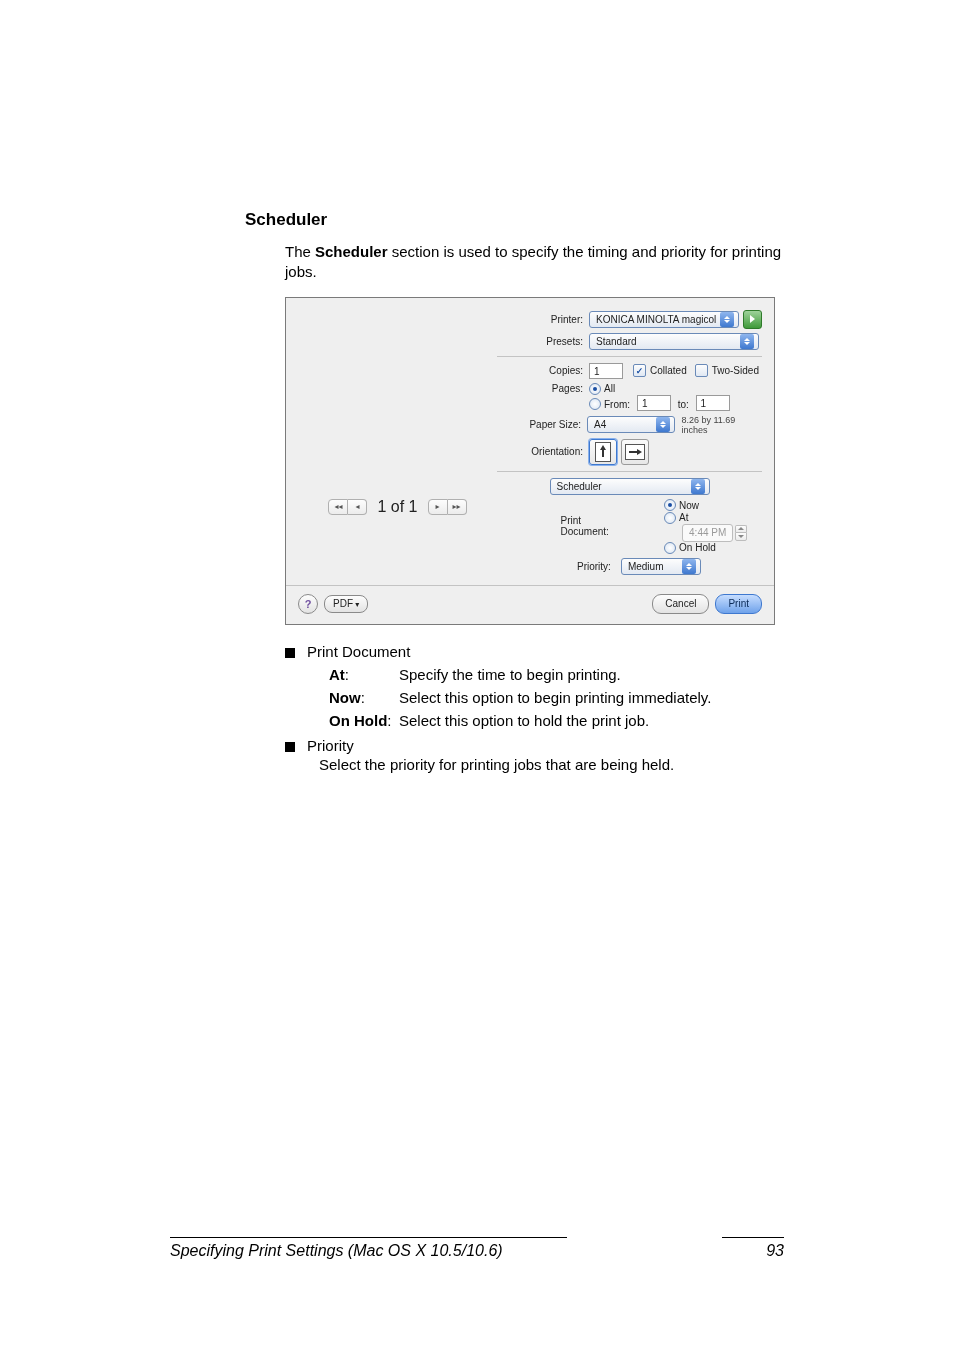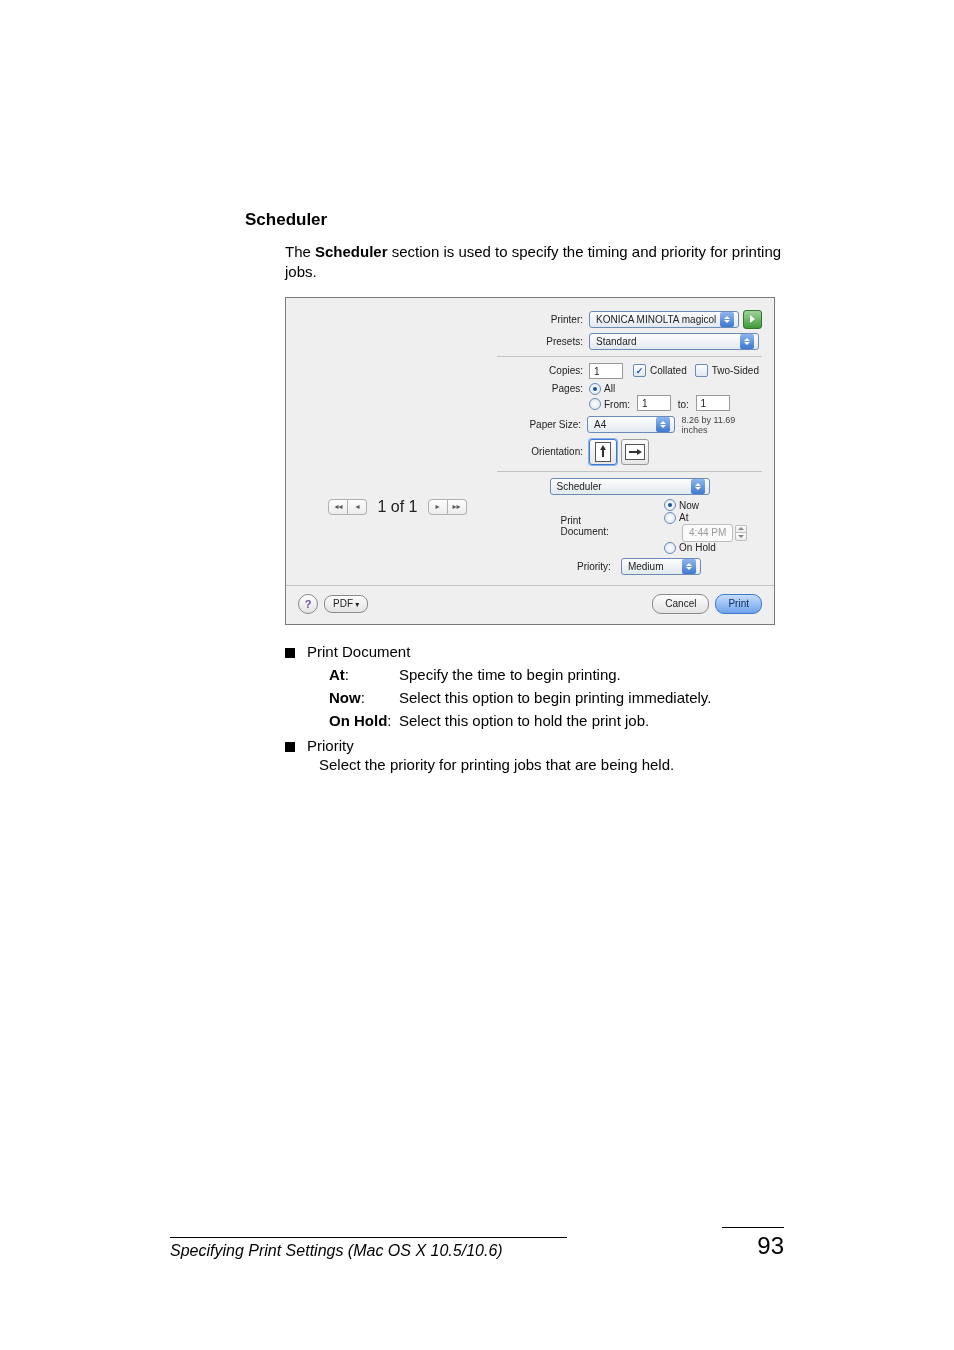--- a/index.html
+++ b/index.html
@@ -279,21 +279,21 @@
   .page-footer {
     position: absolute;
     bottom: 90px;
     left: 170px;
     right: 170px;
   }
   .pf-line { border-top:1px solid #000; margin-bottom:4px; width: 397px; }
   .pf-line.right { width: 62px; margin-left: auto; }
   .pf-row { display:flex; justify-content:space-between; align-items:flex-end; }
   .pf-title { font-style: italic; font-size: 16px; }
-  .pf-num { font-size: 24px; }
+  .pf-num { font-style: italic; font-size: 16px; }
 </style>
 </head>
 <body>
 
 <div class="page">
   <div class="heading">Scheduler</div>
 
   <p class="intro">
     <span>The </span><b>Scheduler</b><span> section is used to specify the timing and priority for printing jobs.</span>
   </p>

